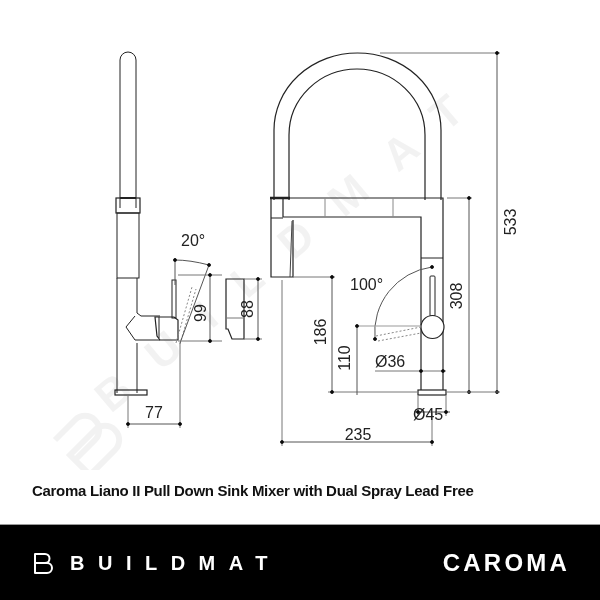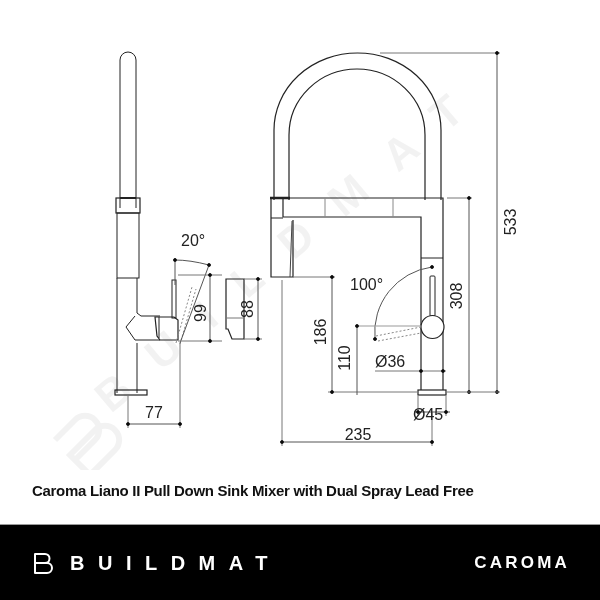--- a/index.html
+++ b/index.html
@@ -9,21 +9,21 @@
     position:absolute; left:32px; top:482px; width:570px;
     font-family:"Liberation Sans", sans-serif; font-weight:bold; font-size:15px; color:#111;
     letter-spacing:-0.3px; white-space:nowrap;
   }
   .rule { position:absolute; left:0; top:524px; width:600px; height:1px; background:#9a9a9a; }
   .footer { position:absolute; left:0; top:525px; width:600px; height:75px; background:#000; }
   .brand-left { position:absolute; left:32px; top:23px; height:30px; display:flex; align-items:center; }
   .brand-left .logo { width:24px; height:22px; margin-right:14px; }
   .brand-left .word { color:#fff; font-weight:bold; font-size:20px; letter-spacing:13.5px; font-family:"Liberation Sans", sans-serif; }
   .brand-right { position:absolute; right:30px; top:23px; height:30px; display:flex; align-items:center;
-    color:#fff; font-weight:bold; font-size:17px; letter-spacing:3.2px; font-family:"Liberation Sans", sans-serif; }
+    color:#fff; font-weight:bold; font-size:24px; letter-spacing:3.2px; font-family:"Liberation Sans", sans-serif; }
   .dim { font-family:"Liberation Sans", sans-serif; font-size:16px; fill:#222; }
   .wm { font-family:"Liberation Sans", sans-serif; font-size:44px; font-weight:bold; fill:#000; fill-opacity:0.05; letter-spacing:34px; }
 </style>
 </head>
 <body>
 
 <svg id="drawing" viewBox="0 0 600 470" width="600" height="470" xmlns="http://www.w3.org/2000/svg">
 
   <g transform="translate(80,440) rotate(-40)">
     <text class="wm" x="40" y="0">BUILDMAT</text>

